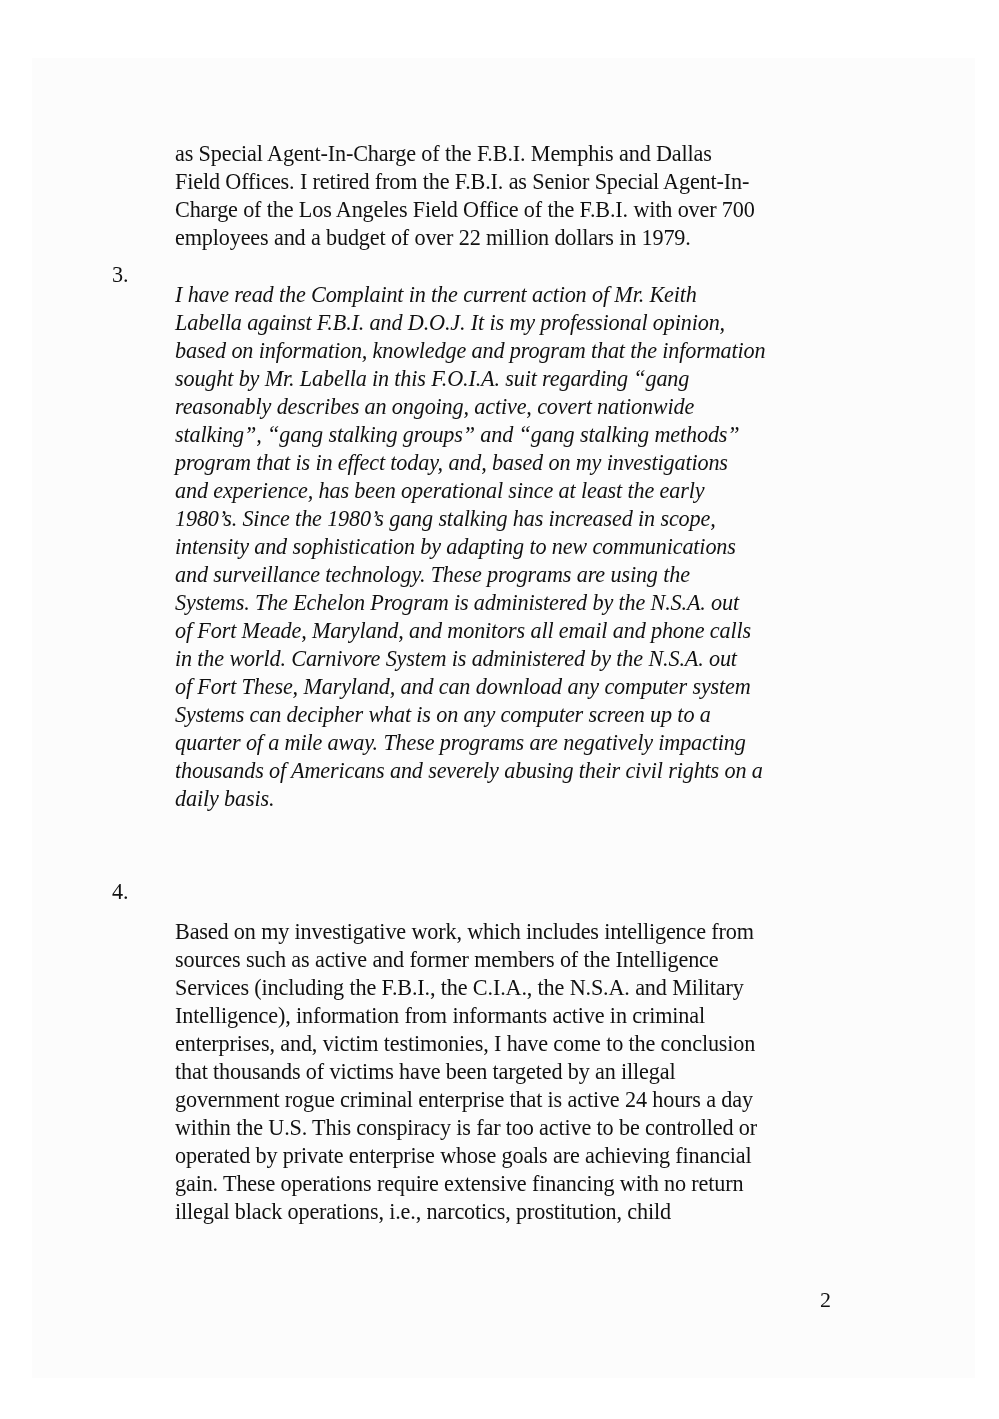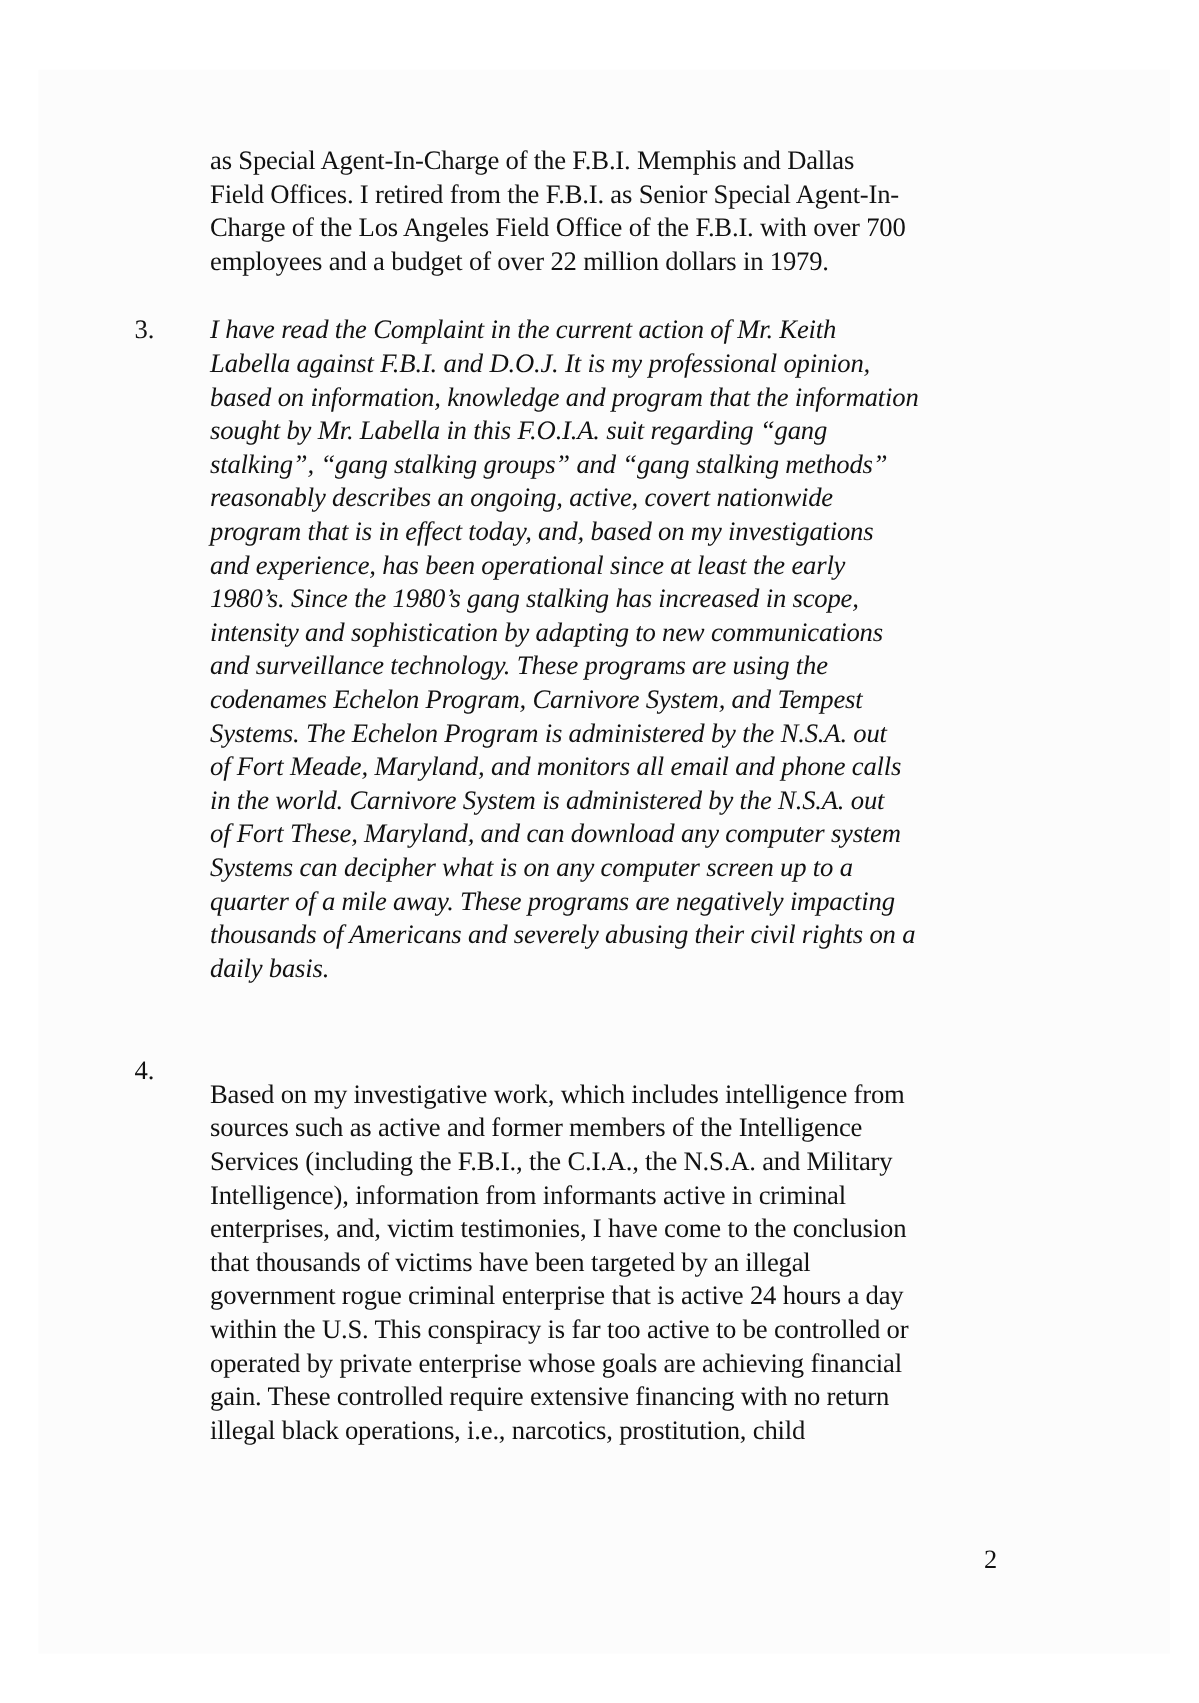--- a/index.html
+++ b/index.html
@@ -23,20 +23,21 @@
     }
     .text-block {
       position: absolute;
       left: 175px;
       width: 680px;
       font-family: "Liberation Serif", "DejaVu Serif", serif;
       font-size: 22.2px;
       line-height: 28px;
       color: #111111;
       letter-spacing: -0.15px;
+      margin-top: 20px;
     }
     .line {
       display: block;
       white-space: nowrap;
       height: 28px;
     }
     .para-num {
       position: absolute;
       left: 112px;
       font-family: "Liberation Serif", "DejaVu Serif", serif;
@@ -65,28 +66,27 @@
   <span class="line">Charge of the Los Angeles Field Office of the F.B.I. with over 700</span>
   <span class="line">employees and a budget of over 22 million dollars in 1979.</span>
 </div>
 
 <div class="para-num" style="top:261px;">3.</div>
 <div class="text-block" style="top:261px;font-style:italic;">
   <span class="line">I have read the Complaint in the current action of Mr. Keith</span>
   <span class="line">Labella against F.B.I. and D.O.J. It is my professional opinion,</span>
   <span class="line">based on information, knowledge and program that the information</span>
   <span class="line">sought by Mr. Labella in this F.O.I.A. suit regarding “gang</span>
+  <span class="line">reasonably describes an ongoing, active, covert nationwide</span>
   <span class="line">stalking”, “gang stalking groups” and “gang stalking methods”</span>
-  <span class="line">reasonably describes an ongoing, active, covert nationwide</span>
   <span class="line">program that is in effect today, and, based on my investigations</span>
   <span class="line">and experience, has been operational since at least the early</span>
   <span class="line">1980’s. Since the 1980’s gang stalking has increased in scope,</span>
   <span class="line">intensity and sophistication by adapting to new communications</span>
   <span class="line">and surveillance technology. These programs are using the</span>
-  <span class="line">codenames Echelon Program, Carnivore System, and Tempest</span>
   <span class="line">Systems. The Echelon Program is administered by the N.S.A. out</span>
   <span class="line">of Fort Meade, Maryland, and monitors all email and phone calls</span>
   <span class="line">in the world. Carnivore System is administered by the N.S.A. out</span>
   <span class="line">of Fort These, Maryland, and can download any computer system</span>
   <span class="line">Systems can decipher what is on any computer screen up to a</span>
   <span class="line">quarter of a mile away. These programs are negatively impacting</span>
   <span class="line">thousands of Americans and severely abusing their civil rights on a</span>
   <span class="line">daily basis.</span>
 </div>
 
@@ -94,17 +94,17 @@
 <div class="text-block" style="top:898px;">
   <span class="line">Based on my investigative work, which includes intelligence from</span>
   <span class="line">sources such as active and former members of the Intelligence</span>
   <span class="line">Services (including the F.B.I., the C.I.A., the N.S.A. and Military</span>
   <span class="line">Intelligence), information from informants active in criminal</span>
   <span class="line">enterprises, and, victim testimonies, I have come to the conclusion</span>
   <span class="line">that thousands of victims have been targeted by an illegal</span>
   <span class="line">government rogue criminal enterprise that is active 24 hours a day</span>
   <span class="line">within the U.S. This conspiracy is far too active to be controlled or</span>
   <span class="line">operated by private enterprise whose goals are achieving financial</span>
-  <span class="line">gain. These controlled require extensive financing with no return</span>
+  <span class="line">gain. These operations require extensive financing with no return</span>
   <span class="line">illegal black operations, i.e., narcotics, prostitution, child</span>
 </div>
 
 <div class="page-number">2</div>
 
 </body></html>

